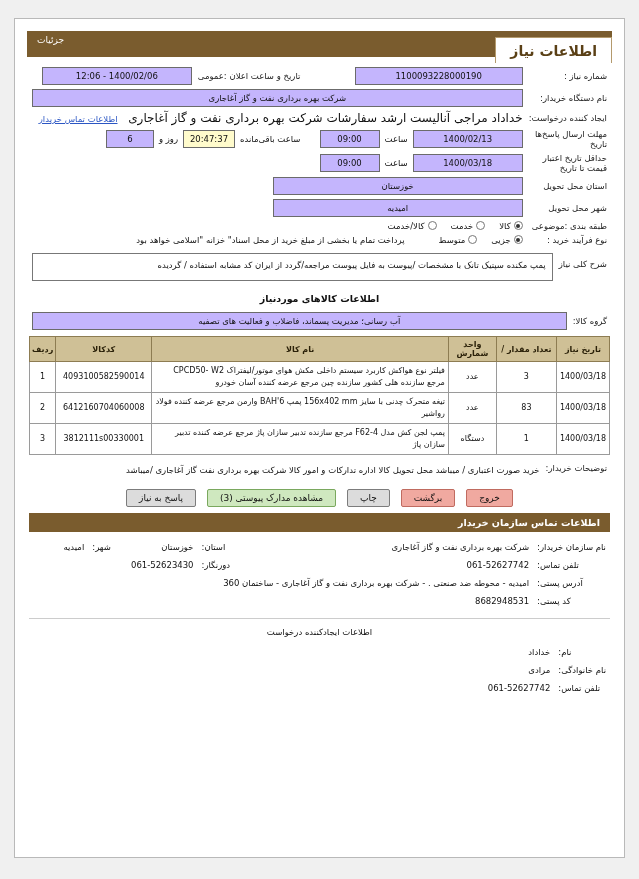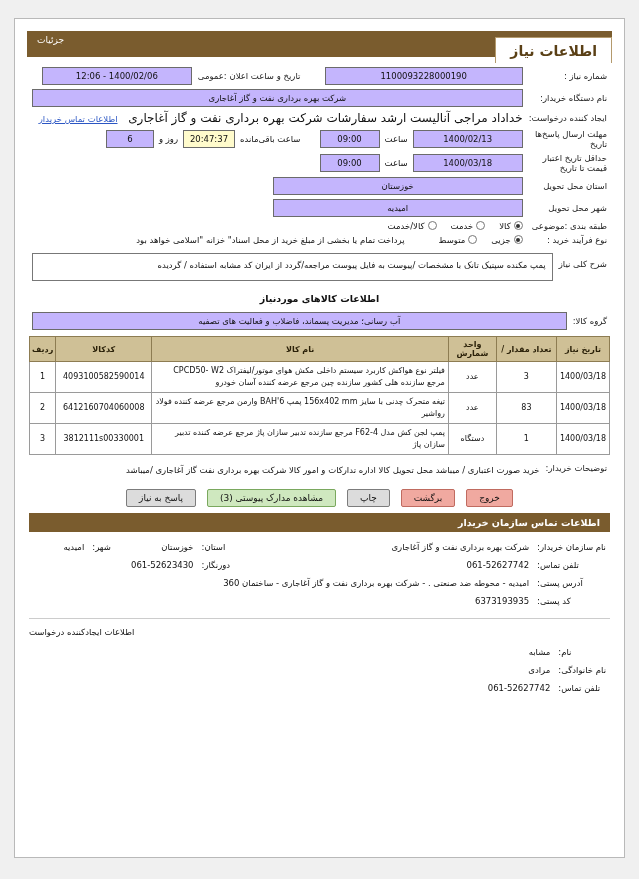--- a/index.html
+++ b/index.html
@@ -157,21 +157,21 @@
     color: #fff;
     font-size: 9.5px;
     font-weight: bold;
     padding: 4px 10px;
     margin: 6px 0 0 0;
   }
   table.contact { width: 100%; border-collapse: collapse; margin-top: 6px; }
   table.contact td { font-size: 8.5px; padding: 4px 4px; vertical-align: top; }
   td.clbl { text-align: left; white-space: nowrap; width: 1%; color: #111; }
   .hr { border-top: 1px solid #cccccc; margin: 8px 0; }
-  .smallnote { font-size: 8.5px; text-align: left; margin: 8px 0 4px 0; }
+  .smallnote { font-size: 8.5px; text-align: center; margin: 8px 0 4px 0; }
   .desc-note { font-size: 8.5px; line-height: 14px; padding: 3px 4px; margin-top: 36px; }
 </style>
 </head>
 <body>
 
 <div class="page">
   <div class="watermark">ی</div>
 
   <div class="frame">
 
@@ -180,21 +180,21 @@
       <div class="tab2">جزئیات</div>
     </div>
 
     <div class="content">
 
       <table class="infotbl">
         <tbody>
             <tr>
           <td class="lbl">شماره نیاز :</td>
           <td>
-            <div class="fld" style="width:198px">1100093228000190</div>
+            <div class="fld" style="width:168px">1100093228000190</div>
           </td>
           <td class="lbl">تاریخ و ساعت اعلان :عمومی</td>
           <td>
             <div class="fld" style="width:150px">1400/02/06 - 12:06</div>
           </td>
         </tr>
         <tr>
           <td class="lbl">نام دستگاه خریدار:</td>
           <td colspan="3">
             <div class="fld wide center">شرکت بهره برداری نفت و گاز آغاجاری</div>
@@ -374,34 +374,34 @@
           <td>061-52627742</td>
           <td class="clbl">دورنگار:</td>
           <td colspan="3">061-52623430</td>
         </tr>
         <tr>
           <td class="clbl">آدرس پستی:</td>
           <td colspan="5">امیدیه - محوطه  ضد صنعتی . - شرکت بهره برداری نفت و گاز آغاجاری - ساختمان 360</td>
         </tr>
         <tr>
           <td class="clbl">کد پستی:</td>
-          <td colspan="5">6373193935</td>
+          <td colspan="5">8682948531</td>
         </tr>
       </tbody>
         </table>
 
       <div class="hr"></div>
 
       <div class="smallnote">اطلاعات ایجادکننده درخواست</div>
 
       <table class="contact">
         <tbody>
             <tr>
           <td class="clbl" style="width:70px">نام:</td>
-          <td>مشابه</td>
+          <td>خداداد</td>
         </tr>
         <tr>
           <td class="clbl">نام خانوادگی:</td>
           <td>مرادی</td>
         </tr>
         <tr>
           <td class="clbl">تلفن تماس:</td>
           <td>061-52627742</td>
         </tr>
       </tbody>

